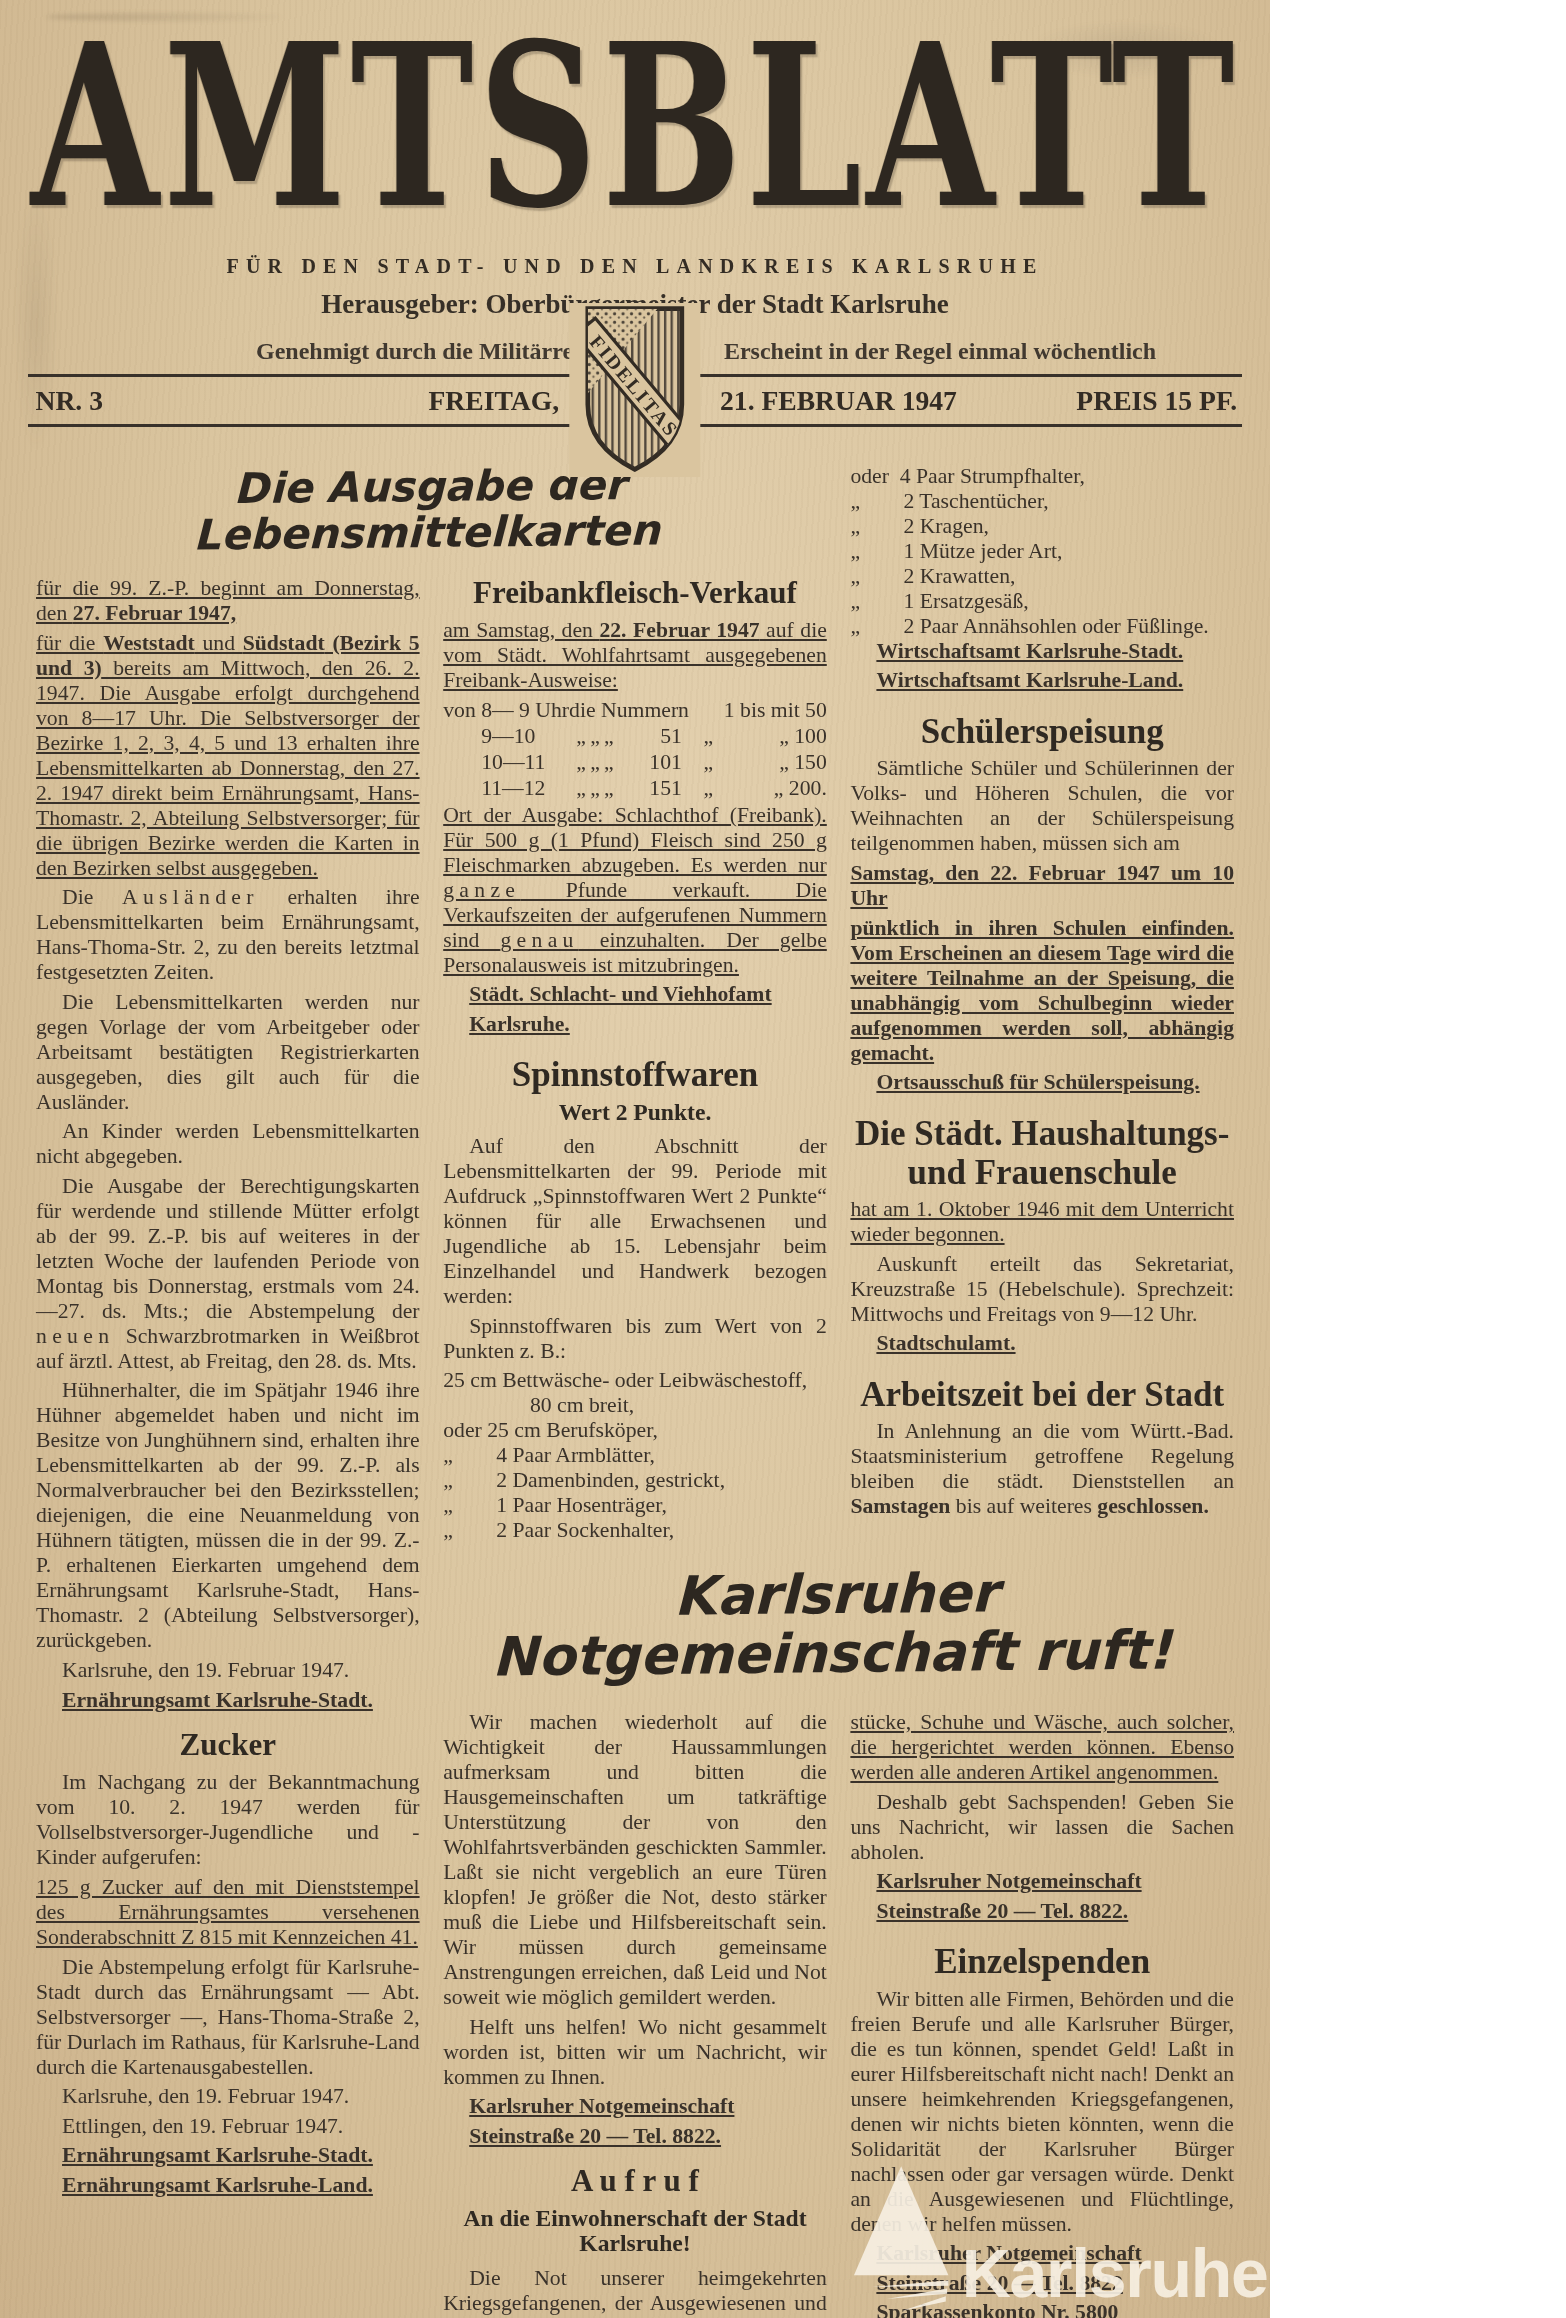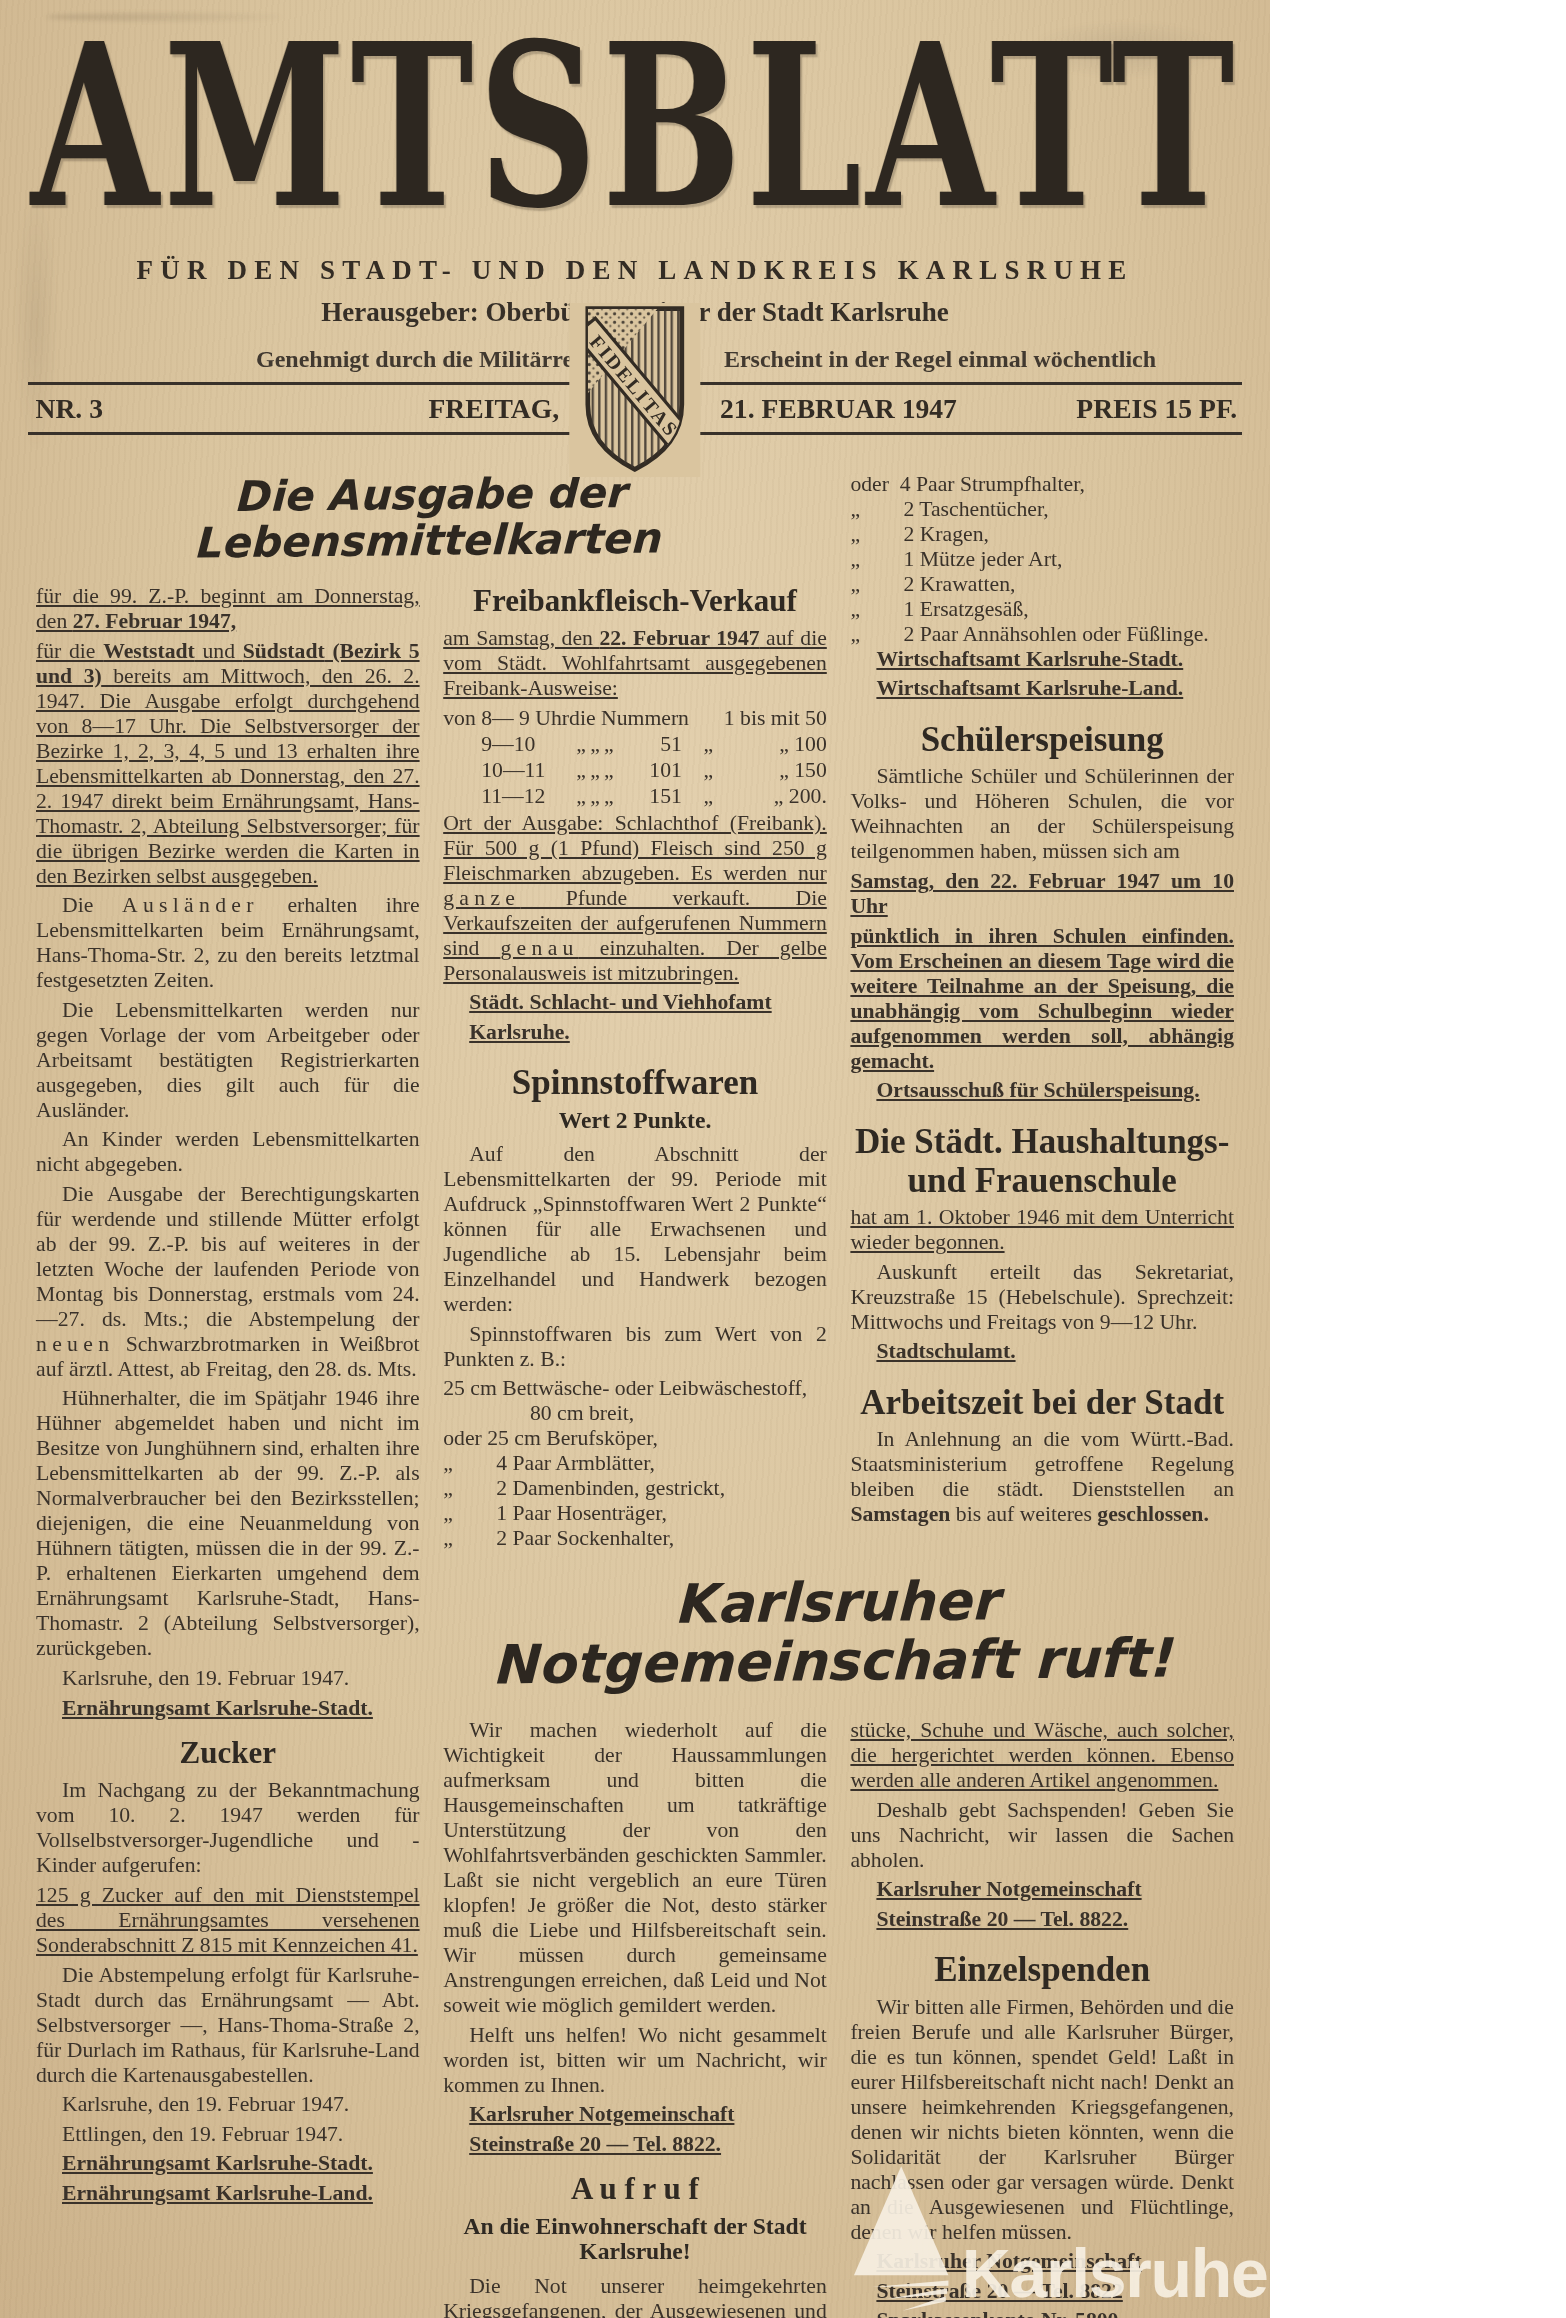--- a/index.html
+++ b/index.html
@@ -18,21 +18,21 @@
   .smudge.s3{top:190px;left:13px;width:46px;height:263px;background:radial-gradient(ellipse,rgba(95,80,60,.10),rgba(0,0,0,0) 70%);}
 
   header{position:relative;padding-top:19.7px;}
   .mast-title{
     margin:0;height:231px;text-align:center;
     font-family:"DejaVu Serif",serif;font-weight:bold;font-size:165px;line-height:1;
     letter-spacing:4.6px;color:#2d2720;
     transform:scaleY(1.36);transform-origin:50% 6%;
     text-shadow:2px 2px 1.3px rgba(70,58,42,.28), -0.7px 0 0 rgba(70,58,42,.35);
   }
-  .subtitle{text-align:center;font-weight:bold;font-size:27px;letter-spacing:7.2px;color:#332c24;margin-top:3.9px;}
+  .subtitle{text-align:center;font-weight:bold;font-size:20px;letter-spacing:7.2px;color:#332c24;margin-top:3.9px;}
   .publisher{text-align:center;font-weight:bold;font-size:27px;margin-top:11.8px;color:#362f27;}
   .notes{position:relative;height:27.6px;margin-top:18px;font-size:24px;font-weight:bold;color:#413930;}
   .note-l{position:absolute;left:256px;}
   .note-r{position:absolute;left:57%;text-align:center;}
   .titlebar{
     position:relative;margin:7.9px 27.6px 0;height:47px;
     border-top:3.3px solid #38312a;border-bottom:3.3px solid #38312a;
     font-size:27.6px;font-weight:bold;color:#332c24;
   }
   .titlebar span{position:absolute;top:8.5px;}

